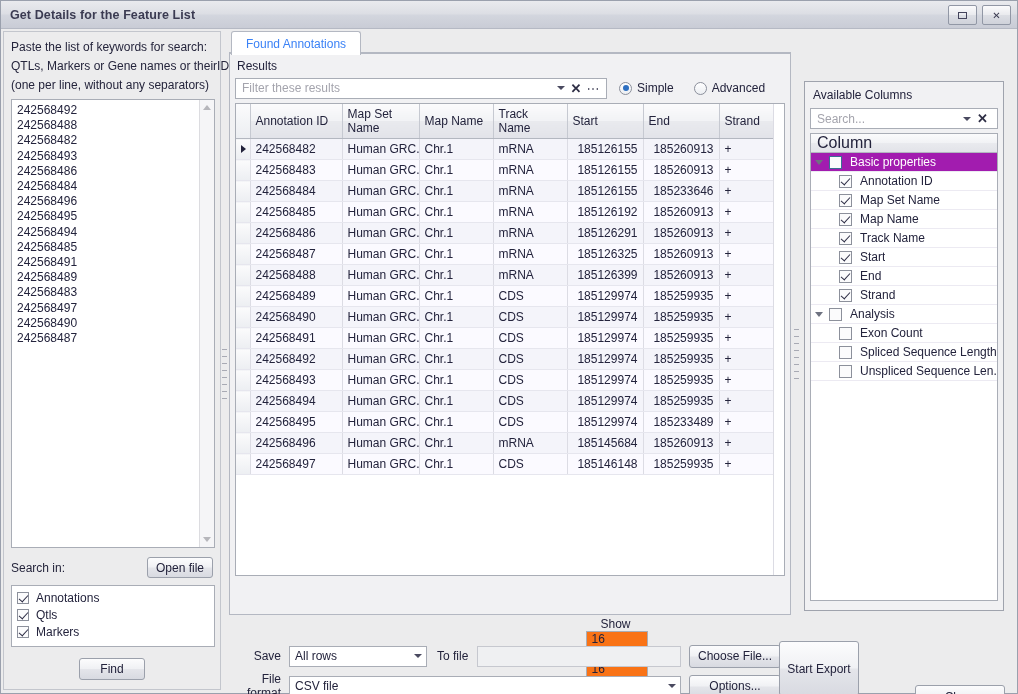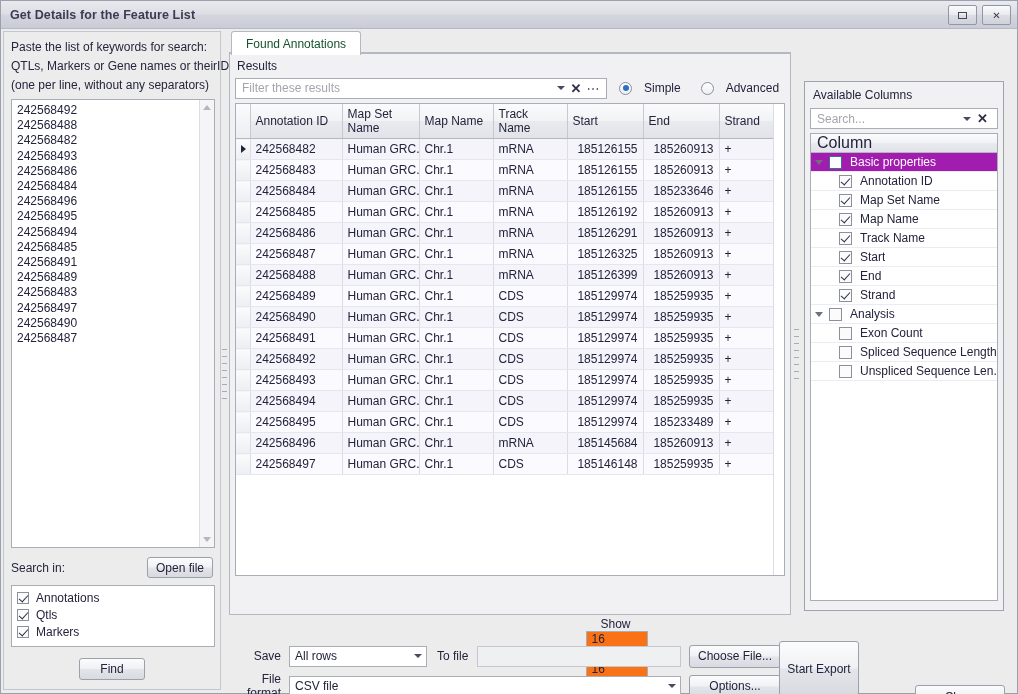--- a/index.html
+++ b/index.html
@@ -209,21 +209,21 @@
     position: absolute;
     left: 2px; top: 0;
     height: 23px;
     padding: 0 14px;
     background: #ffffff;
     border: 1px solid #b4b8c2;
     border-bottom: none;
     border-radius: 3px 3px 0 0;
     display: flex; align-items: center;
     font-size: 12px;
-    color: #14532d;
+    color: #3b82f6;
     z-index: 2;
     cursor: default;
   }
   .tab-underline {
     position: absolute;
     left: 0; bottom: 0; right: 0;
     height: 1px;
     background: #b4b8c2;
   }
   .tabpage {
@@ -283,21 +283,21 @@
     letter-spacing: .5px;
     line-height: 1;
     padding-right: 2px;
   }
   .radio-group {
     display: flex;
     align-items: center;
     margin-left: 12px;
     gap: 20px;
   }
-  .radio-item { display: flex; align-items: center; gap: 12px; }
+  .radio-item { display: flex; align-items: center; gap: 5px; }
   .radio {
     width: 13px; height: 13px;
     border-radius: 50%;
     border: 1px solid #8b8f9b;
     background: linear-gradient(to bottom,#ffffff,#eceef2);
     box-sizing: border-box;
     position: relative;
     flex: 0 0 auto;
   }
   .radio.on::after {

